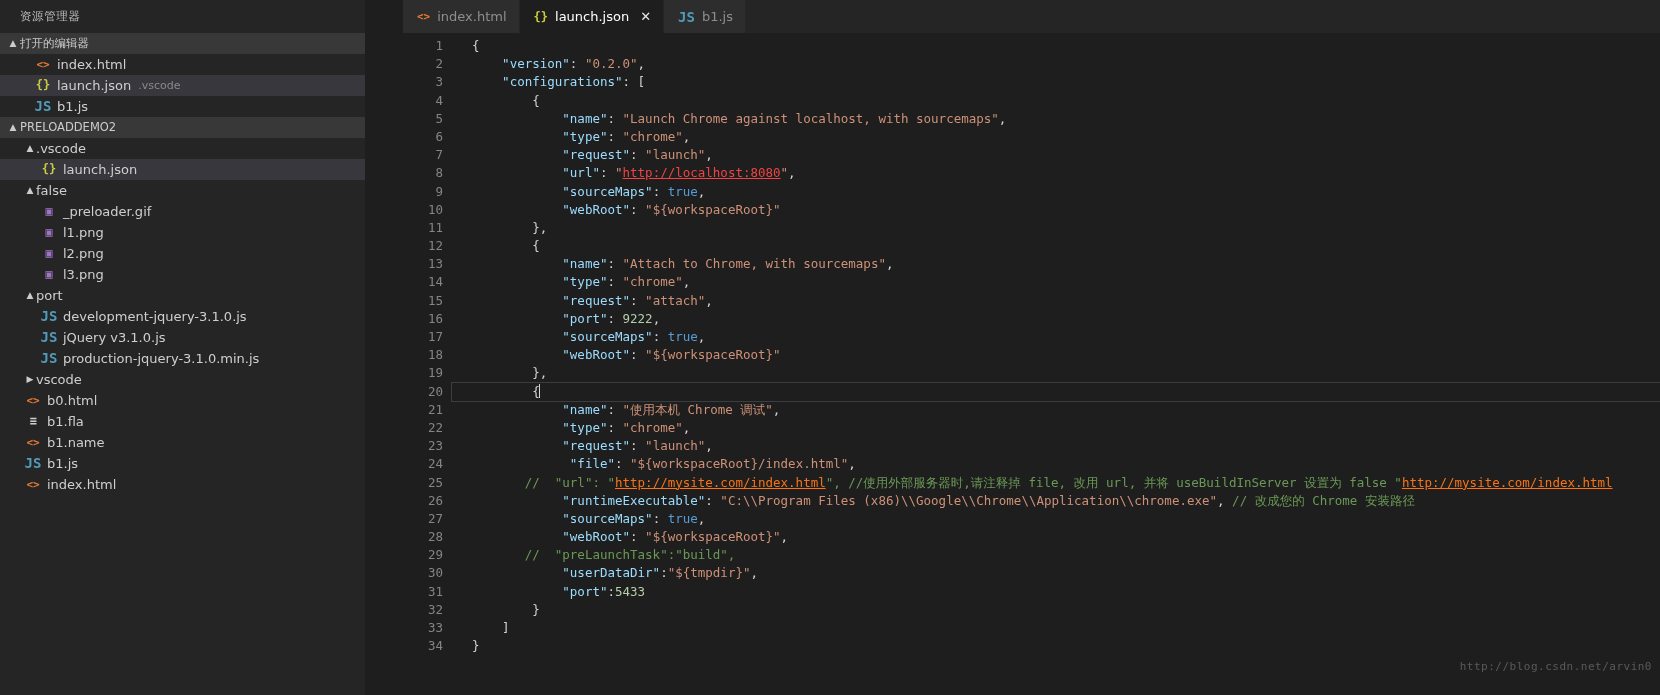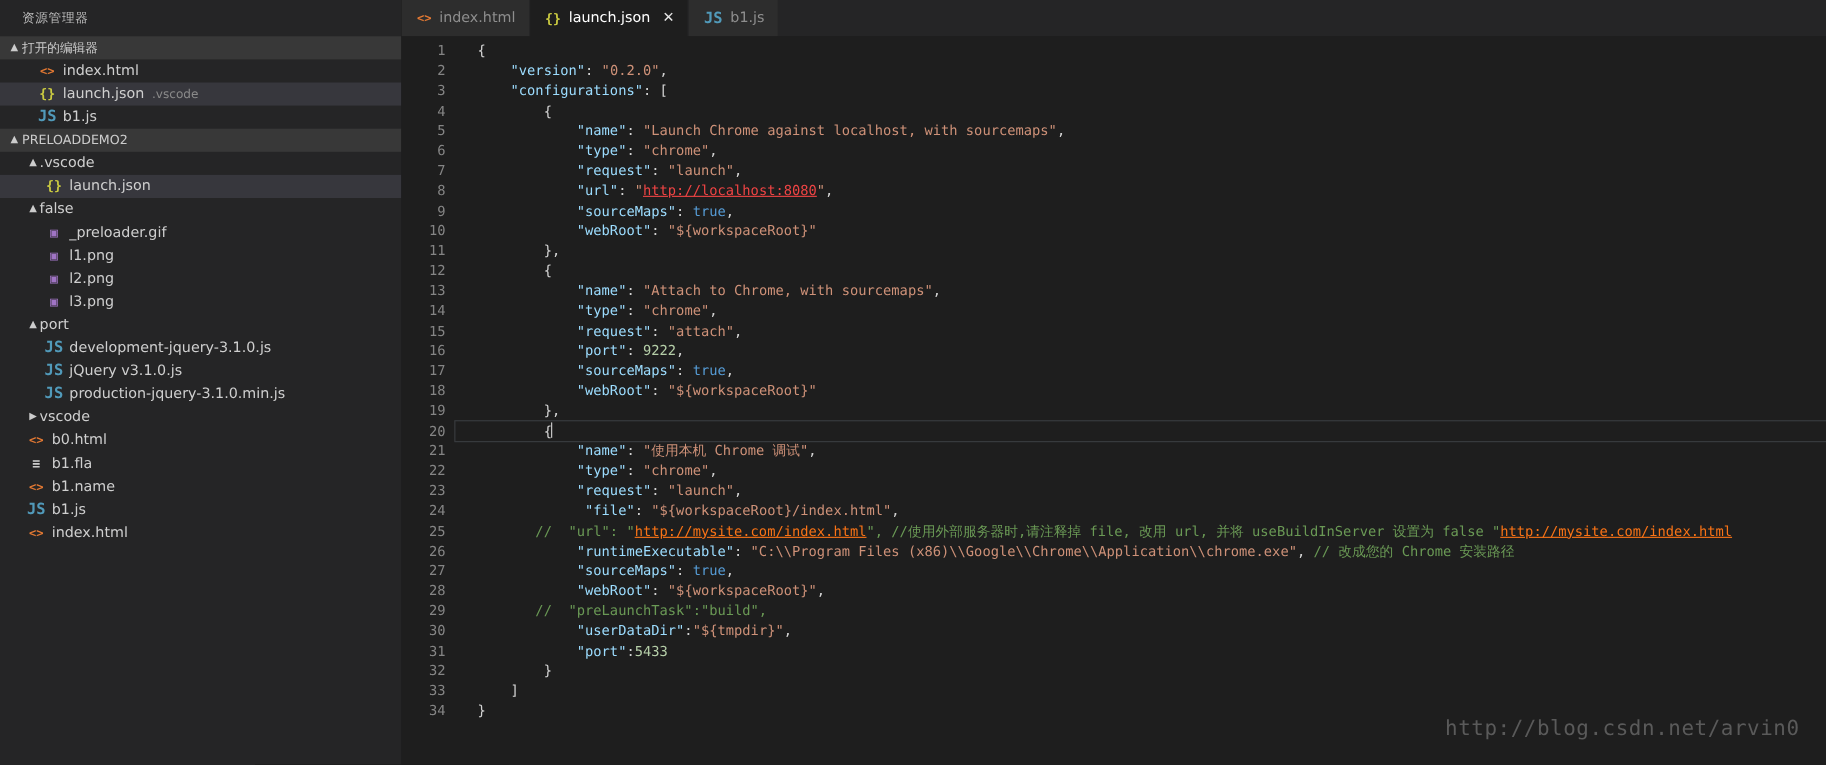--- a/index.html
+++ b/index.html
@@ -2,21 +2,21 @@
 <html><head>
 <meta charset="utf-8">
 <style>
   * { box-sizing: border-box; margin: 0; padding: 0; }
   html, body {
     width: 1660px; height: 695px;
     background: #1e1e1e;
     font-family: "DejaVu Sans", "Liberation Sans", sans-serif;
     overflow: hidden;
   }
-  .app { display: flex; width: 1660px; height: 579px; }
+  .app { display: flex; width: 1660px; height: 579px; gap: 38px; }
 
   
   .sidebar {
     width: 365px; min-width: 365px; height: 695px;
     background: #252526;
     color: #cccccc;
     font-size: 13px;
     display: flex; flex-direction: column;
     overflow: hidden;
   }
@@ -148,24 +148,24 @@
   .t-link  { color: #ef4444; text-decoration: underline; }
   .t-comlink { color: #f97316; text-decoration: underline; }
 
   .cursor {
     display:inline-block; width:1px; height:14px;
     background:#d4d4d4; vertical-align:-2px; margin:0 -1px;
   }
 
   .watermark {
     position: absolute;
-    right: 24px; bottom: 22px;
+    right: 8px; bottom: 22px;
     color: #5a5a5a;
     font-family: "DejaVu Sans Mono", "Liberation Mono", monospace;
-    font-size: 19px;
+    font-size: 11px;
     letter-spacing: .5px;
     user-select: none;
   }
 </style>
 </head>
 <body>
 
 <div class="app">
 
   <div class="sidebar">

